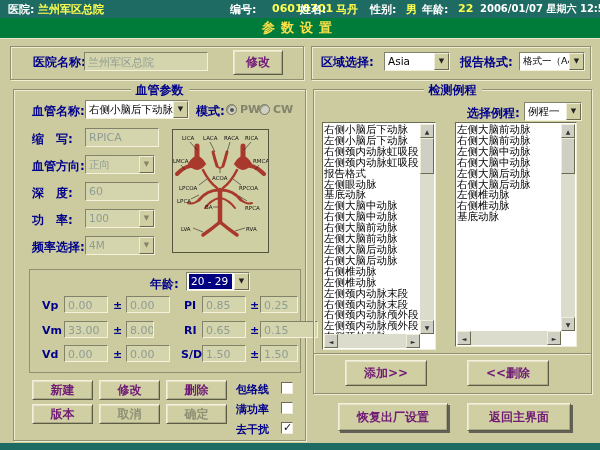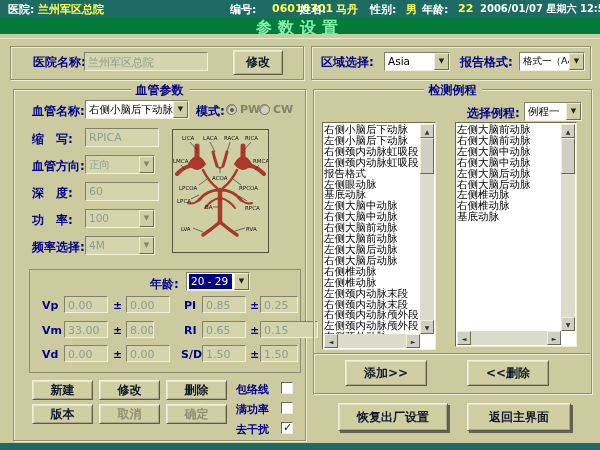--- a/index.html
+++ b/index.html
@@ -5,41 +5,41 @@
   * { margin:0; padding:0; box-sizing:border-box; }
   body { background:#555; font-family:"DejaVu Sans", sans-serif; }
   .win { position:relative; width:600px; height:450px; background:#cbcb9f; overflow:hidden; }
 
   
   .topbar { position:absolute; left:0; top:0; width:600px; height:18px; background:#1d6b62; color:#fff; font-size:11px; font-weight:bold; }
   .topbar span { position:absolute; top:2px; white-space:nowrap; }
   .tb-val { color:#ffff4d; }
 
   
-  .titlebar { position:absolute; left:0; top:18px; width:600px; height:16px; background:#007c3a; color:#86efac; text-align:center; font-size:16px; font-weight:bold; letter-spacing:6px; line-height:20px; }
+  .titlebar { position:absolute; left:0; top:18px; width:600px; height:28px; background:#007c3a; color:#fde047; text-align:center; font-size:13px; font-weight:bold; letter-spacing:6px; line-height:20px; }
 
   .main { position:absolute; left:0; top:38px; width:600px; height:405px; background:#cbcb9f; border-top:1px solid #e9e7cd; }
   .bottombar { position:absolute; left:0; bottom:0; width:600px; height:7px; background:#1d6b62; }
 
   .groupbox { position:absolute; border:1px solid #8f8f72; box-shadow:1px 1px 0 #efedd2, inset 1px 1px 0 #efedd2; }
   .legend { position:absolute; top:-8px; left:50%; transform:translateX(-50%); background:#cbcb9f; padding:0 5px; color:#00008b; font-size:12px; font-weight:bold; white-space:nowrap; }
 
   .lbl { position:absolute; color:#00008b; font-size:12px; font-weight:bold; white-space:pre; }
   .lbl.sm { font-size:11px; }
 
   .field { position:absolute; background:#d5d5ad; border:1px solid; border-color:#82826a #f4f2da #f4f2da #82826a; color:#8f9c93; font-size:11px; padding:2px 3px; overflow:hidden; white-space:nowrap; }
 
   .combo { position:absolute; background:#d5d5ad; border:1px solid; border-color:#82826a #f4f2da #f4f2da #82826a; color:#8f9c93; font-size:10.5px; overflow:hidden; white-space:nowrap; }
   .combo .txt { position:absolute; left:3px; top:2px; right:16px; }
   .combo.white { background:#fff; color:#000; }
   .dd { position:absolute; right:0; top:0; bottom:0; width:15px; background:#cfcfa3; border:1px solid; border-color:#f0eed6 #6b6b52 #6b6b52 #f0eed6; color:#222; font-size:7px; text-align:center; line-height:15px; }
   .dd.dis { color:#84846c; }
   .sel-hl { position:absolute; left:2px; top:1px; right:17px; bottom:1px; background:#000080; color:#fff; padding:1px 2px; font-size:10.5px; }
 
-  .btn { position:absolute; background:#cfcfa3; border:1px solid; border-color:#f2f0da #5c5c45 #5c5c45 #f2f0da; box-shadow:inset 1px 1px 0 #e6e4c8, inset -1px -1px 0 #a9a987; color:#0f172a; font-size:12px; font-weight:bold; display:flex; align-items:center; justify-content:center; cursor:pointer; white-space:nowrap; }
+  .btn { position:absolute; background:#cfcfa3; border:1px solid; border-color:#f2f0da #5c5c45 #5c5c45 #f2f0da; box-shadow:inset 1px 1px 0 #e6e4c8, inset -1px -1px 0 #a9a987; color:#701a75; font-size:12px; font-weight:bold; display:flex; align-items:center; justify-content:center; cursor:pointer; white-space:nowrap; }
   .btn.dis { color:#8f8f76; }
   .btn.shadow { box-shadow:2px 2px 0 #62625a, inset 1px 1px 0 #e6e4c8, inset -1px -1px 0 #a9a987; }
 
   .radio { position:absolute; width:11px; height:11px; border-radius:50%; background:#cfcfc3; border:1px solid #77775f; box-shadow:inset 1px 1px 0 #9a9a82; }
   .radio.sel::after { content:""; position:absolute; left:2.5px; top:2.5px; width:4px; height:4px; border-radius:50%; background:#555; }
   .graytxt { position:absolute; color:#84846c; font-size:11px; font-weight:bold; }
 
   .checkbox { position:absolute; width:12px; height:12px; background:#fff; border:1px solid; border-color:#6b6b52 #f0eed6 #f0eed6 #6b6b52; }
   .checkbox.on::after { content:"✓"; position:absolute; left:1px; top:-2px; font-size:11px; font-weight:bold; color:#111; }
 

